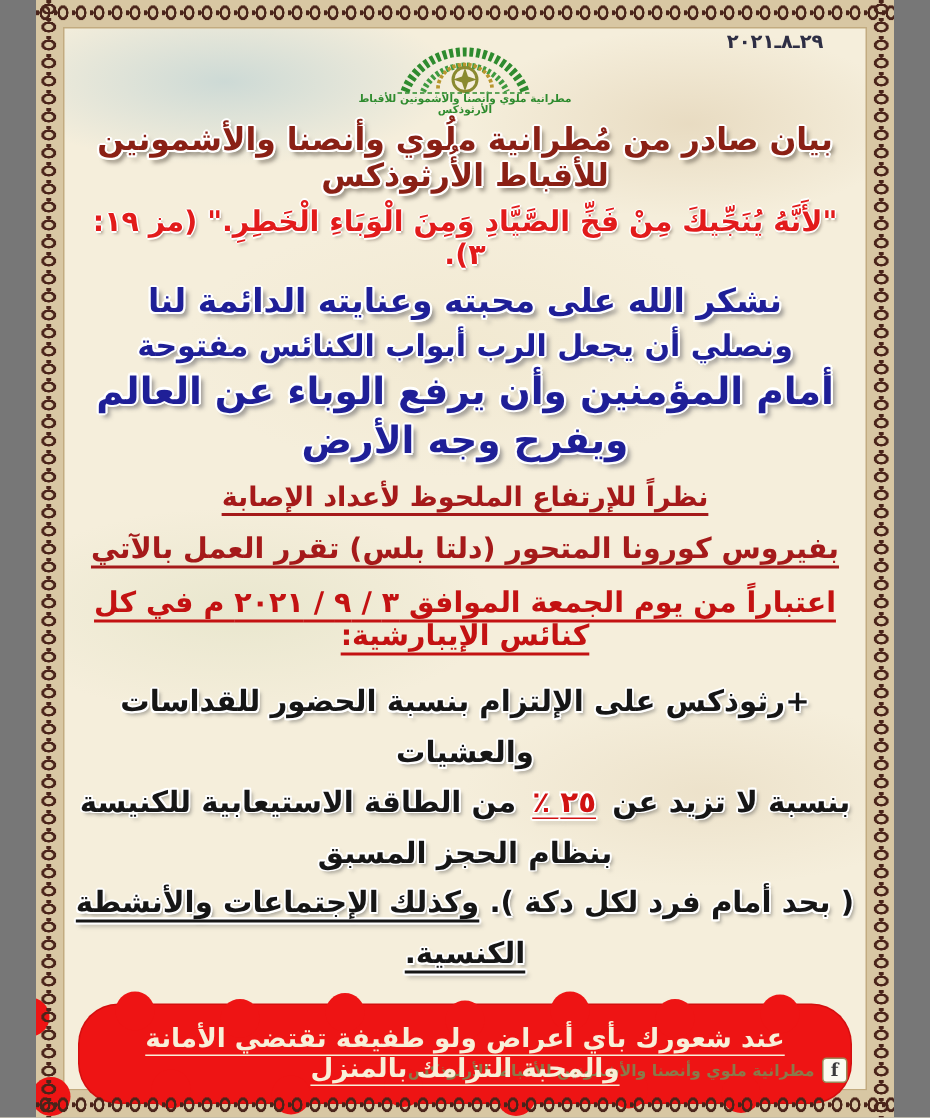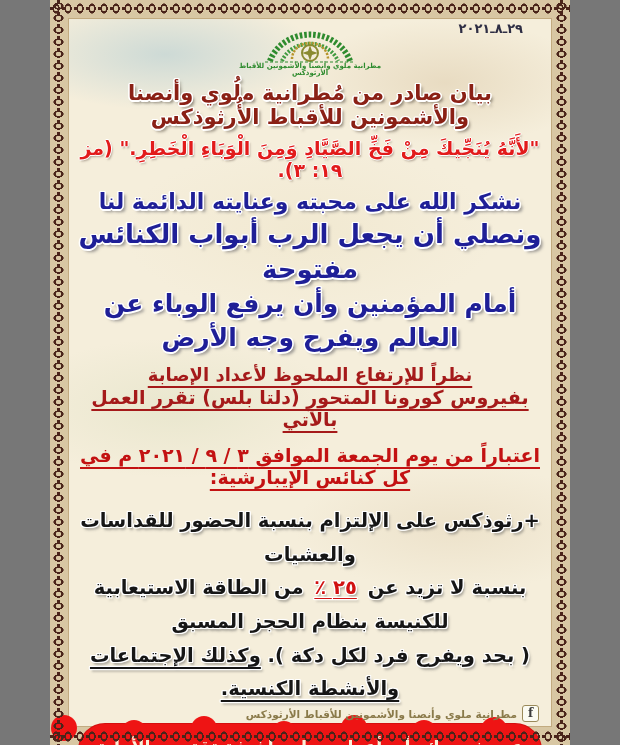--- a/index.html
+++ b/index.html
@@ -1,17 +1,17 @@
 <!DOCTYPE html>
 <html lang="ar" dir="rtl"><head>
 <meta charset="utf-8">
 <style>
   html,body{margin:0;padding:0;}
   body{font-family:"DejaVu Sans",sans-serif;background:#777;}
-  .page{position:relative;width:520px;height:745px;margin:0 auto;background:#d8c7a3;overflow:hidden;}
+  .page{position:relative;width:572px;height:745px;margin:0 auto;background:#d8c7a3;overflow:hidden;}
 
   
   .chain{position:absolute;z-index:5;}
   .ch-t,.ch-b{left:0;right:0;height:15px;
     background-image:
       radial-gradient(ellipse 4px 5.5px at 6px 7.5px, rgba(0,0,0,0) 50%, #4a241a 56%, #4a241a 90%, rgba(0,0,0,0) 94%),
       radial-gradient(circle 1.7px at 0.8px 7.5px, #4a241a 96%, rgba(0,0,0,0) 100%);
     background-size:12px 15px;background-repeat:repeat-x;}
   .ch-t{top:1px;} .ch-b{bottom:1px;}
   .ch-l,.ch-r{top:0;bottom:0;width:15px;
@@ -39,27 +39,27 @@
 
   .title{margin:4px 6px 0;font-size:21px;font-weight:bold;color:#8a2015;
     text-shadow:-1.5px 0 #fff,1.5px 0 #fff,0 -1.5px #fff,0 1.5px #fff,-1px -1px #fff,1px 1px #fff,1px -1px #fff,-1px 1px #fff,2.5px 3px 3px rgba(70,60,50,.55);text-align:center;}
 
   .verse{margin:8px 4px 0;font-size:19px;font-weight:bold;color:#e21b1b;
     text-shadow:-1px 0 #fff,1px 0 #fff,0 -1px #fff,0 1px #fff,1.5px 2px 2px rgba(90,70,60,.4);}
 
   .prayer{margin-top:6px;color:#1f1f97;font-weight:bold;
     text-shadow:-1.5px 0 #fff,1.5px 0 #fff,0 -1.5px #fff,0 1.5px #fff,-1px -1px #fff,1px 1px #fff,1px -1px #fff,-1px 1px #fff,3px 3px 3px rgba(70,70,80,.5);}
   .prayer .p1{font-size:22px;line-height:1.35;}
-  .prayer .p2{font-size:26px;line-height:1.35;}
+  .prayer .p2{font-size:20px;line-height:1.35;}
   .prayer .p3{font-size:25px;line-height:1.35;}
 
   .u{text-decoration:underline;text-underline-offset:5px;text-decoration-thickness:1.5px;}
 
   .notice1{margin-top:10px;font-size:18px;font-weight:bold;color:#a51a1a;}
-  .notice2{margin-top:1px;font-size:19px;font-weight:bold;color:#a51a1a;}
+  .notice2{margin-top:13px;font-size:19px;font-weight:bold;color:#a51a1a;}
   .effective{margin-top:14px;font-size:19px;font-weight:bold;color:#c31212;}
 
   .rules{margin-top:16px;color:#161616;font-weight:bold;font-size:19.5px;line-height:1.72;
     text-shadow:-1.2px 0 #fff,1.2px 0 #fff,0 -1.2px #fff,0 1.2px #fff,-1px -1px #fff,1px 1px #fff,1px -1px #fff,-1px 1px #fff,2px 2.5px 2.5px rgba(80,80,80,.45);}
   .pct{color:#d11212;margin:0 4px;text-decoration:underline;text-underline-offset:4px;}
 
   
   .alert{position:relative;margin:18px 10px 8px;background:#ee1414;border-radius:26px;
     padding:13px 14px 12px;color:#f8efd8;font-size:17.5px;font-weight:bold;
     text-decoration:underline;text-underline-offset:5px;
@@ -114,21 +114,21 @@
     <div class="effective u">اعتباراً من يوم الجمعة الموافق ٣ / ٩ / ٢٠٢١ م في كل كنائس الإيبارشية:</div>
 
     <div class="rules">
       <div>+رثوذكس على الإلتزام بنسبة الحضور للقداسات والعشيات</div>
       <div>
         <span>بنسبة لا تزيد عن</span>
         <span class="pct">٢٥ ٪</span>
         <span>من الطاقة الاستيعابية للكنيسة بنظام الحجز المسبق</span>
       </div>
       <div>
-        <span>( بحد ويفرح فرد لكل دكة ).</span>
+        <span>( بحد أمام فرد لكل دكة ).</span>
         <span class="u">وكذلك الإجتماعات والأنشطة الكنسية.</span>
       </div>
     </div>
 
     <div class="alert">
       <span>عند شعورك بأي أعراض ولو طفيفة تقتضي الأمانة والمحبة التزامك بالمنزل</span>
     </div>
 
     <div class="caption-row">
       <div class="fb-box">f</div>

